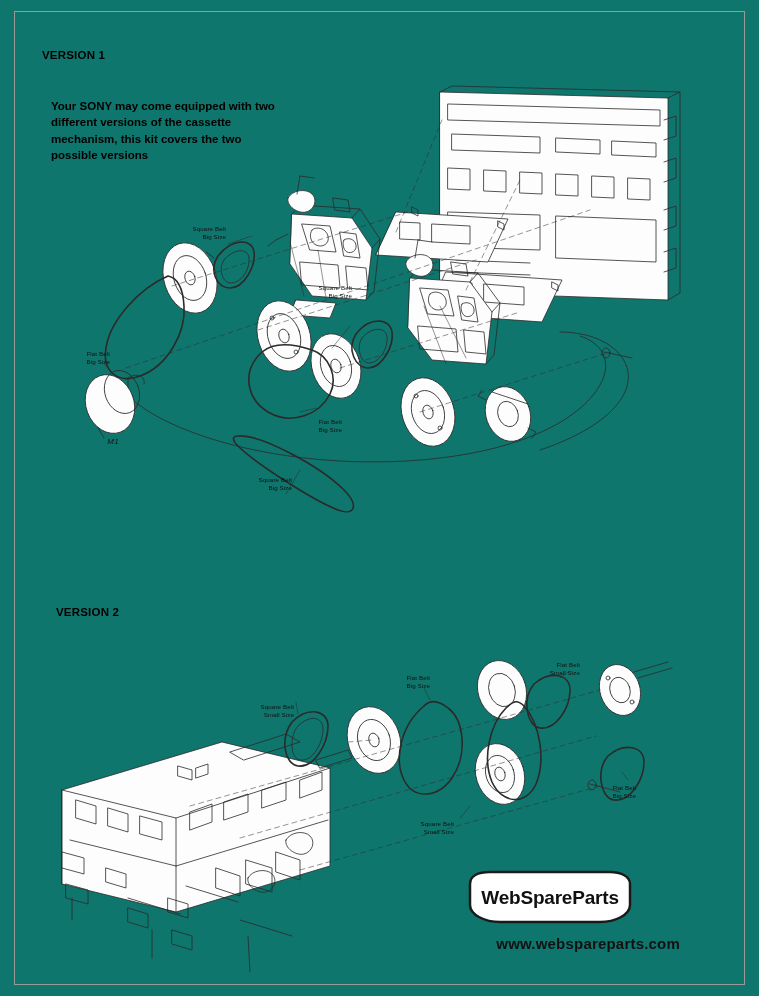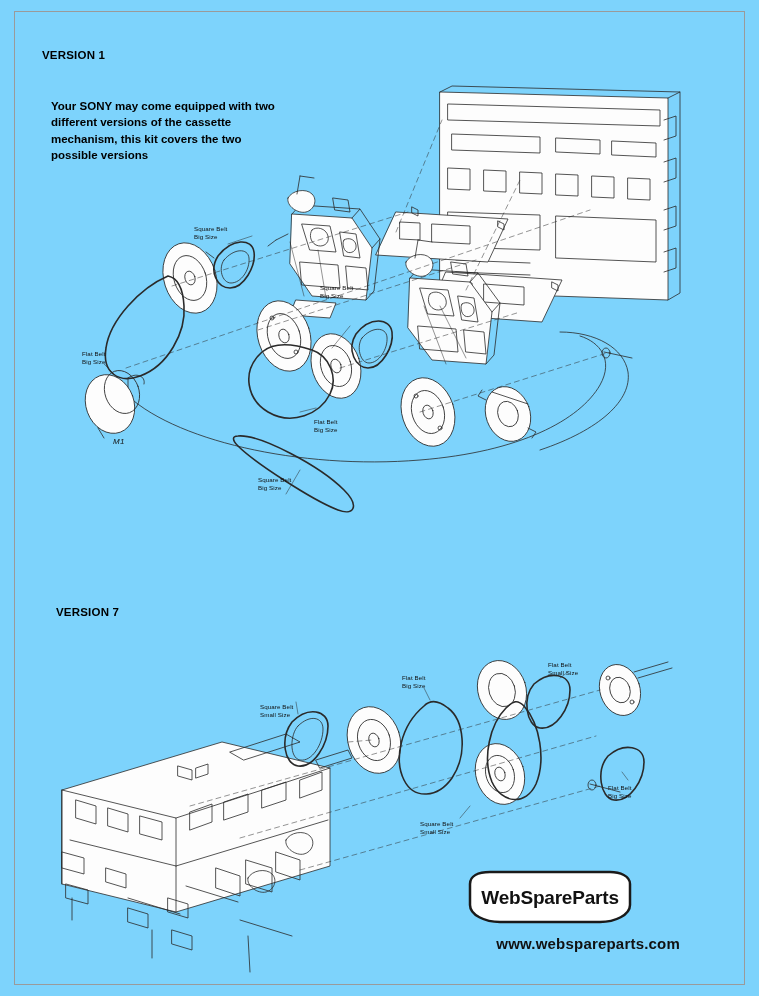--- a/index.html
+++ b/index.html
@@ -7,21 +7,21 @@
     padding: 0;
     background: #ffffff;
   }
   body {
     font-family: "Liberation Sans", sans-serif;
   }
   .page {
     position: relative;
     width: 759px;
     height: 996px;
-    background: #7dd3fc;
+    background: #0f766e;
     overflow: hidden;
   }
   .border-frame {
     position: absolute;
     left: 14px;
     top: 11px;
     width: 731px;
     height: 974px;
     border: 1px solid #9a9a9a;
     box-sizing: border-box;
@@ -45,24 +45,23 @@
     font-weight: bold;
     line-height: 1.42;
     color: #000;
   }
 
   .callout {
     position: absolute;
     font-size: 6.2px;
     line-height: 1.35;
     color: #111;
-    text-align: left;
+    text-align: right;
     white-space: pre-line;
     letter-spacing: 0.1px;
-    margin-left: 20px;
   }
   .callout.italic {
     font-style: italic;
     font-size: 8px;
     letter-spacing: 0.3px;
   }
 
   .diagram-svg {
     position: absolute;
     left: 0;
@@ -108,21 +107,21 @@
 </style>
 </head>
 <body>
 
 <div class="page">
 
   <div class="border-frame"></div>
 
   <div class="version-title" id="v1-title">VERSION 1</div>
   <div class="intro-text">Your SONY may come equipped with two different versions of the cassette mechanism, this kit covers the two possible versions</div>
-  <div class="version-title" id="v2-title">VERSION 7</div>
+  <div class="version-title" id="v2-title">VERSION 2</div>
 
   <svg class="diagram-svg" viewBox="0 0 759 996">
     <g fill="none" stroke="#2a2a2a" stroke-width="0.8" stroke-linejoin="round" stroke-linecap="round">
 
       <g>
         <path d="M440 92 L668 98 L668 300 L440 292 Z" fill="#fdfdfd"></path>
         <path d="M440 92 L452 86 L680 92 L668 98"></path>
         <path d="M680 92 L680 293 L668 300"></path>
         <path d="M448 104 L660 110 L660 126 L448 120 Z"></path>
         <path d="M452 134 L540 137 L540 153 L452 150 Z"></path>

